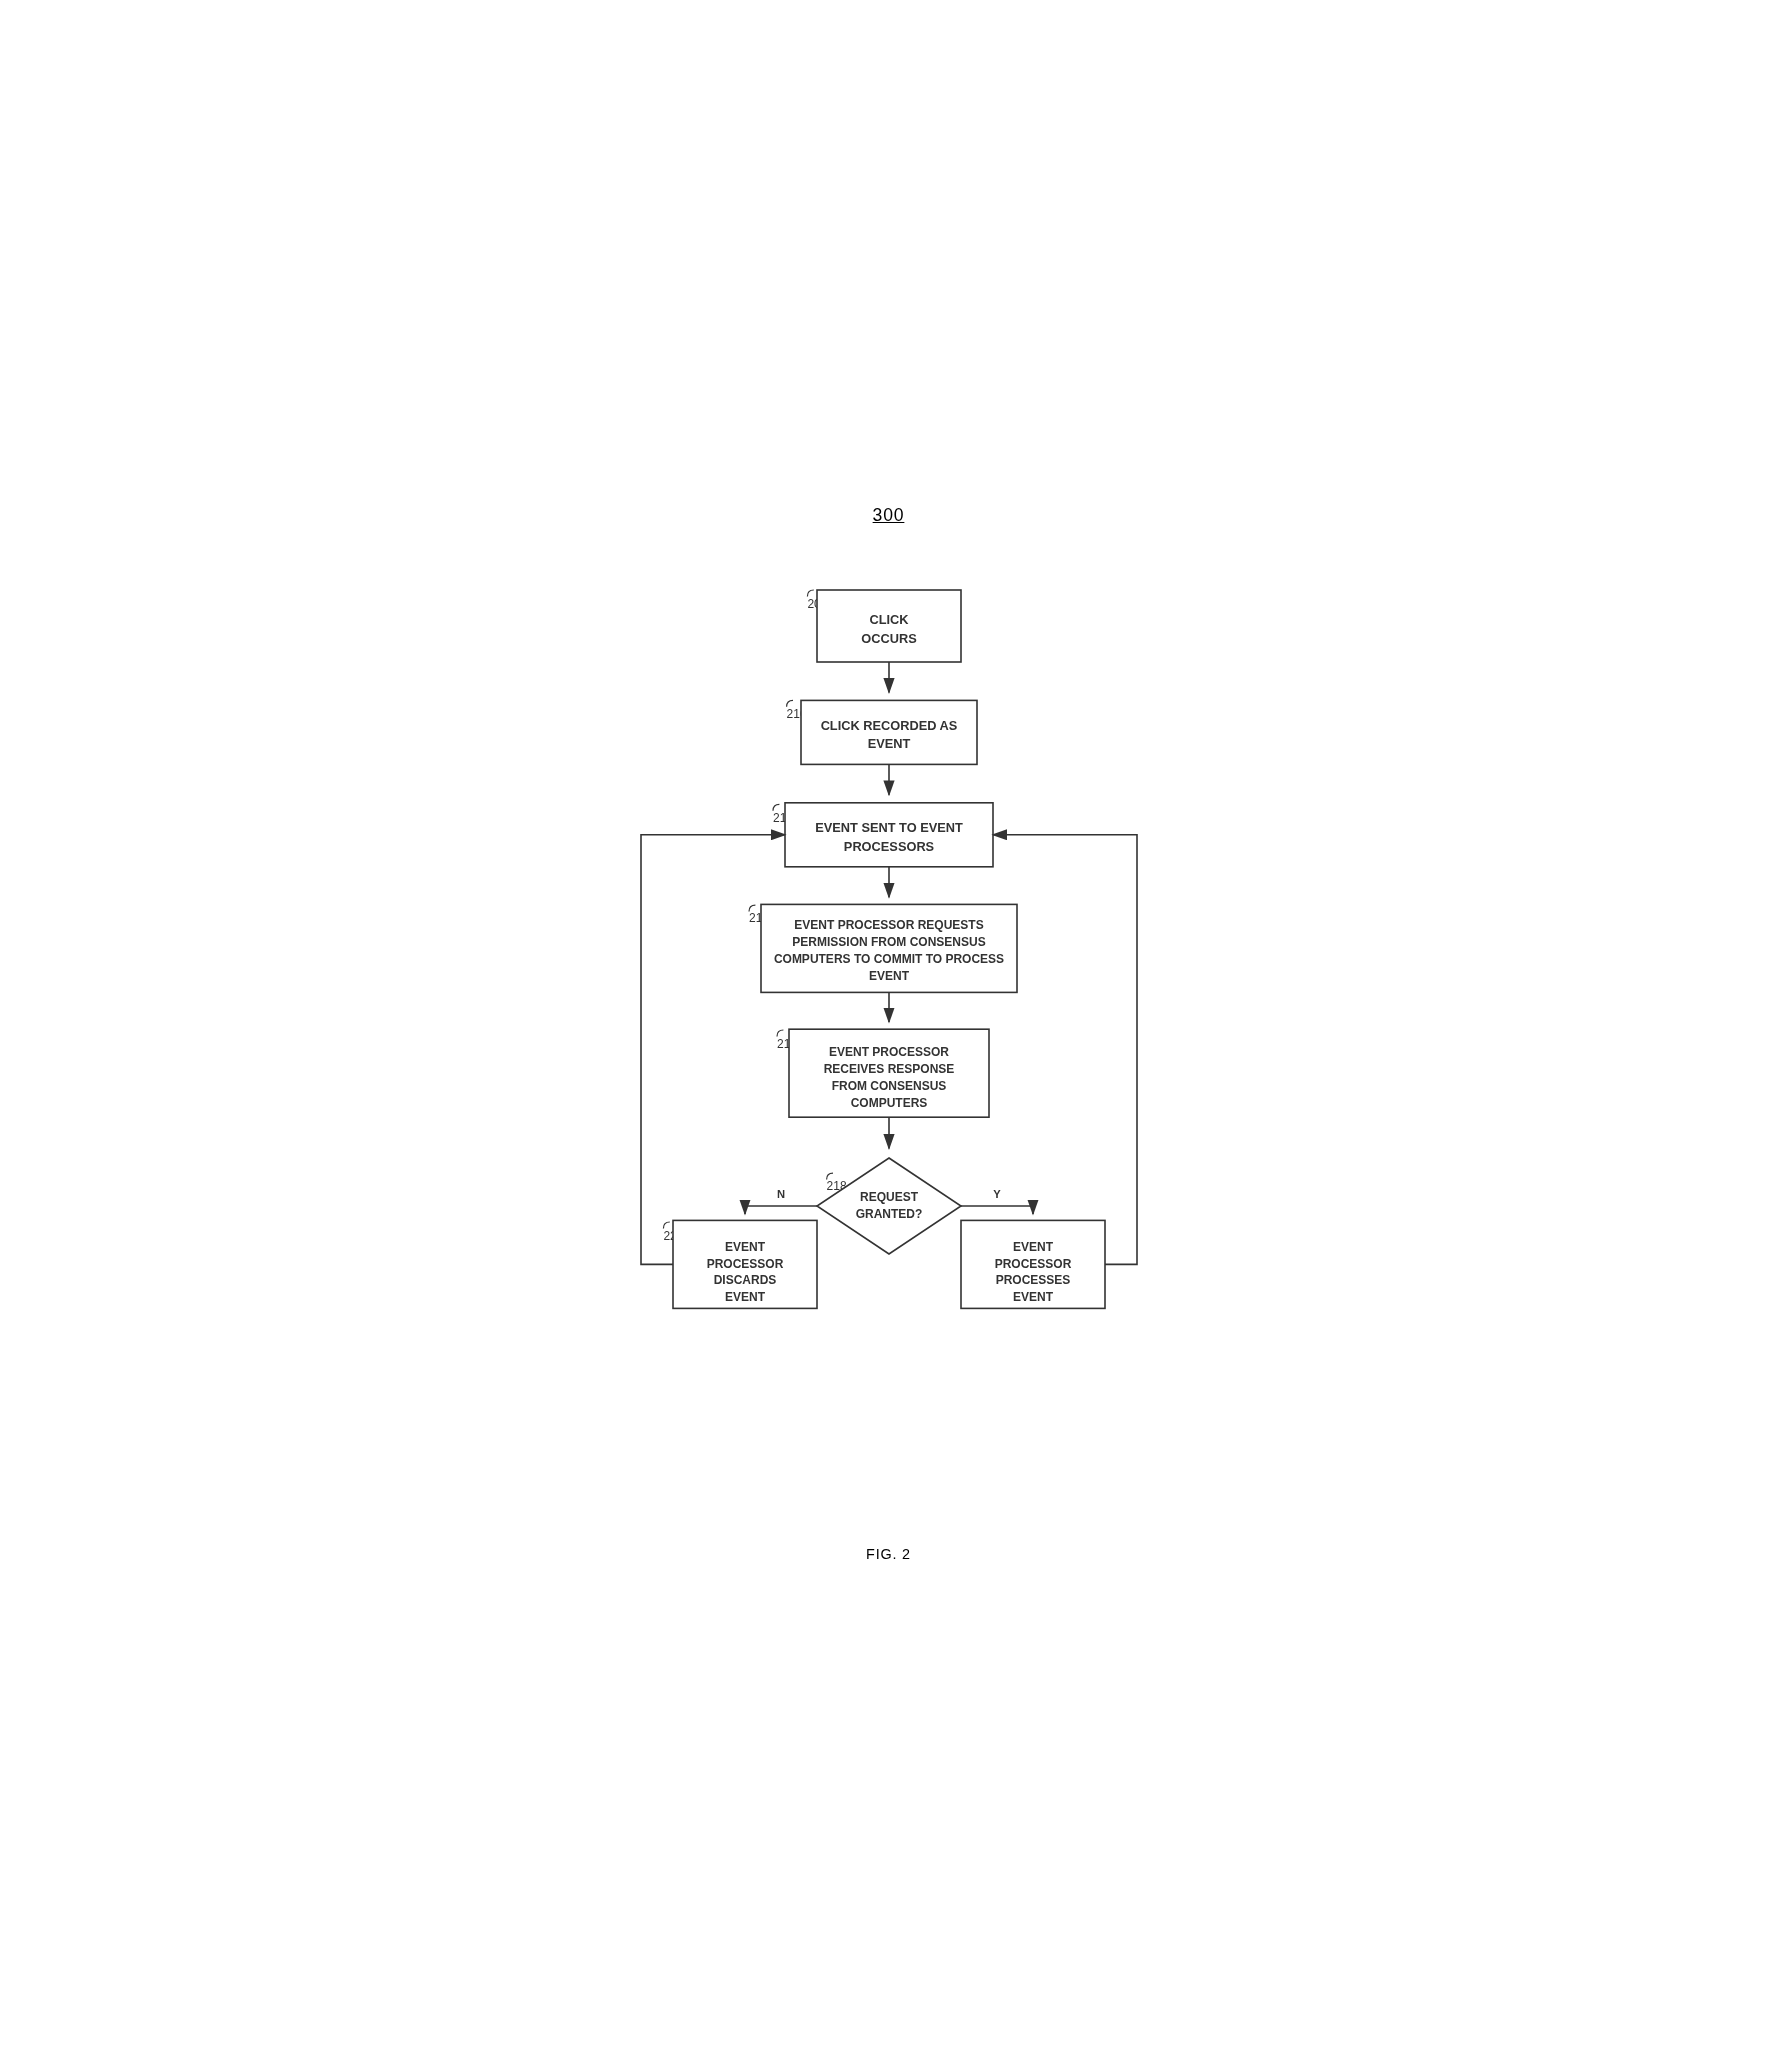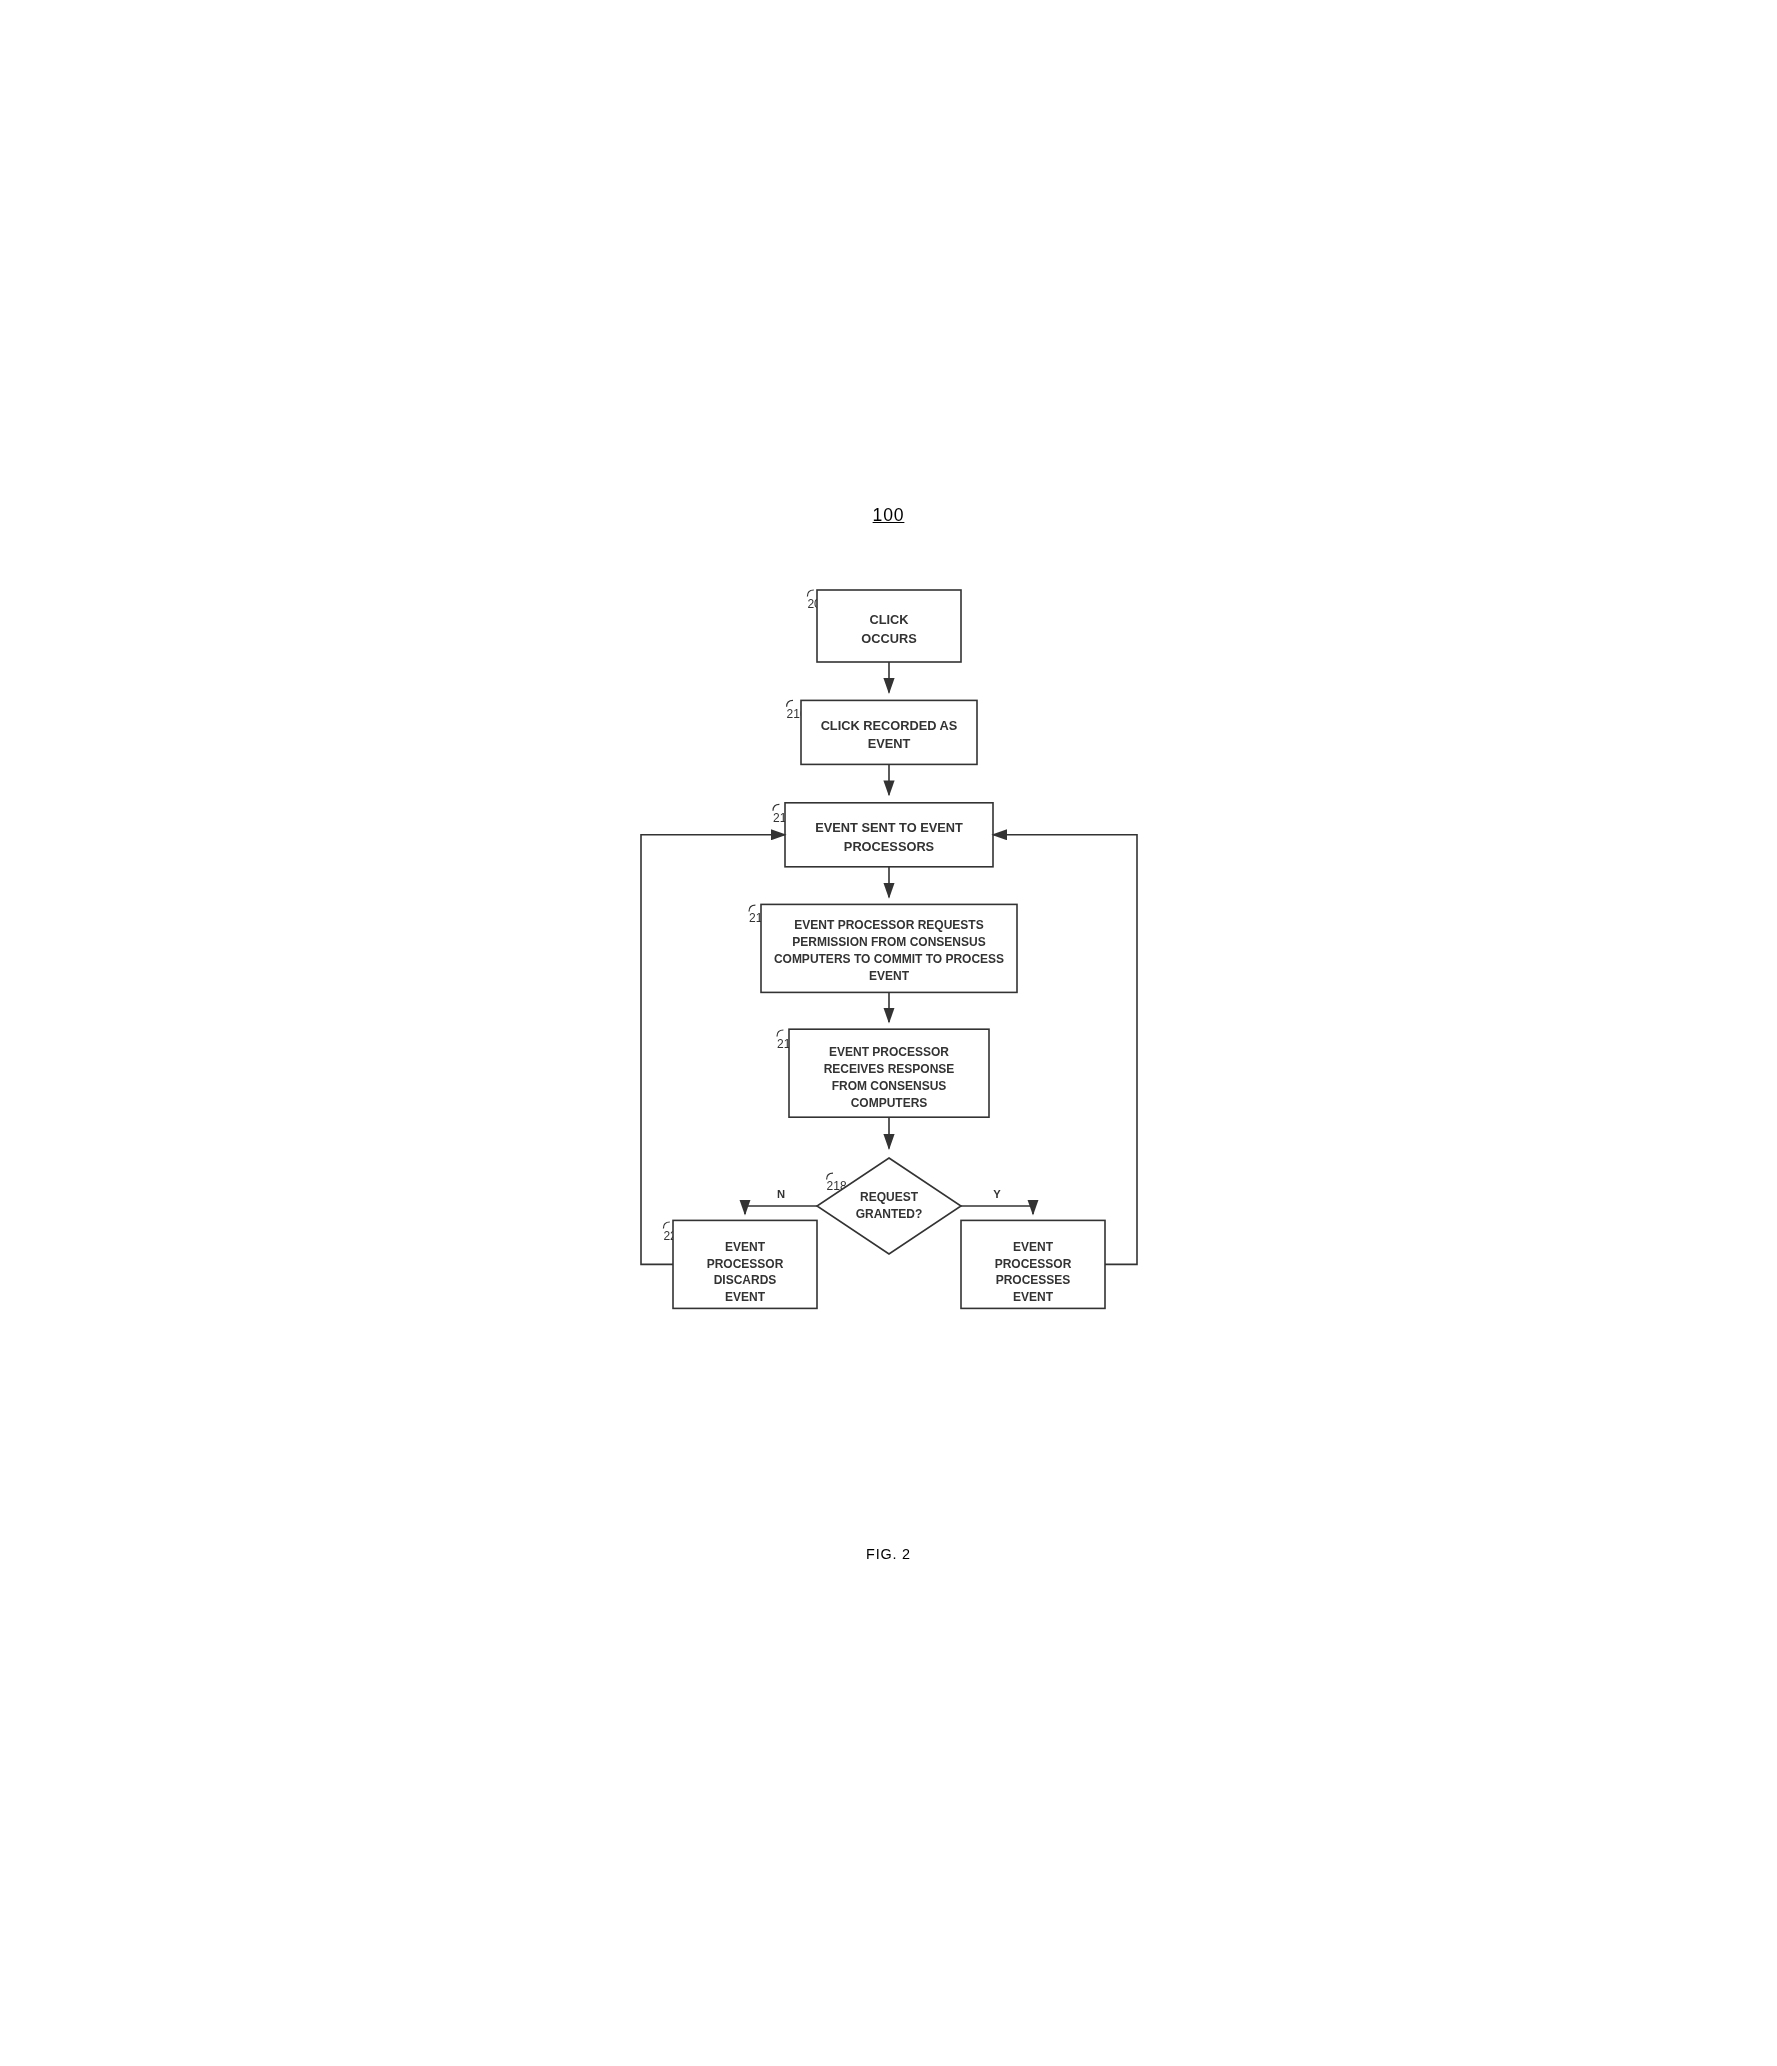--- a/index.html
+++ b/index.html
@@ -32,21 +32,21 @@
       margin-top: 52px;
       letter-spacing: 0.8px;
       text-align: right;
     }
   </style>
 </head>
 <body>
 
 <div class="diagram-container">
 
-  <div class="diagram-title">100</div>
+  <div class="diagram-title">300</div>
 
   <svg width="560" height="944" viewBox="0 0 700 1180" style="overflow: visible;">
     <defs>
       <marker id="arrowhead" markerWidth="10" markerHeight="7" refX="9" refY="3.5" orient="auto">
         <polygon points="0 0, 10 3.5, 0 7" fill="#333"></polygon>
       </marker>
       <marker id="arrowhead-left" markerWidth="10" markerHeight="7" refX="1" refY="3.5" orient="auto">
         <polygon points="10 0, 0 3.5, 10 7" fill="#333"></polygon>
       </marker>
     </defs>

